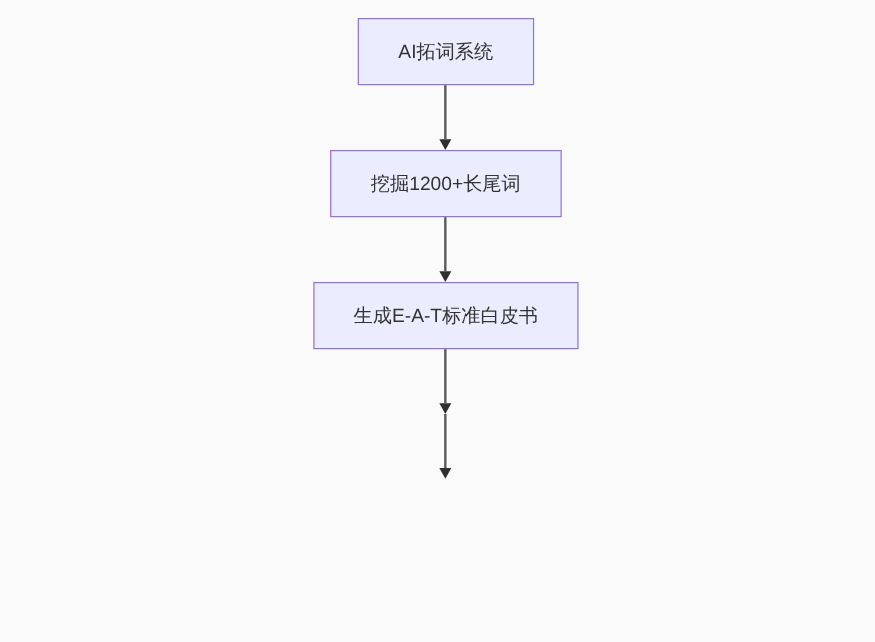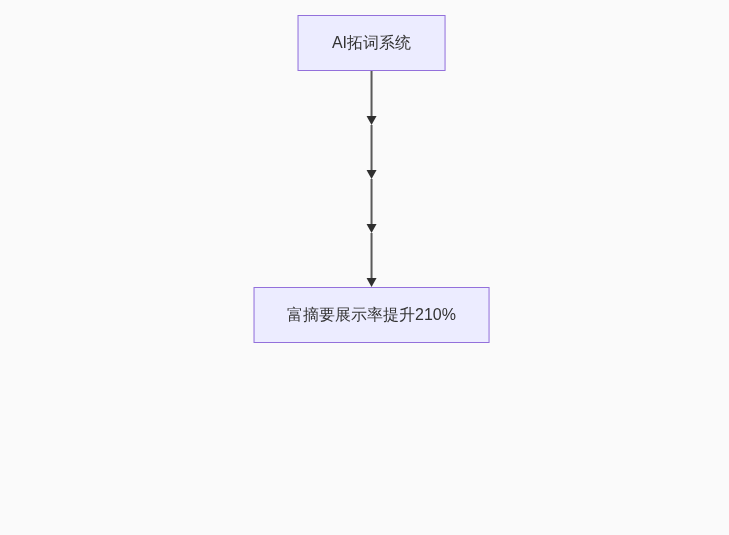--- a/index.html
+++ b/index.html
@@ -68,36 +68,39 @@
 
     <div class="node">
       <span>AI拓词系统</span>
     </div>
 
     <div class="arrow">
       <div class="shaft"></div>
       <div class="head"></div>
     </div>
 
+    <div class="node">
+      <span>挖掘1200+长尾词</span>
+    </div>
+
+    <div class="arrow">
+      <div class="shaft"></div>
+      <div class="head"></div>
+    </div>
+
+    <div class="node">
+      <span>生成E-A-T标准白皮书</span>
+    </div>
 
     <div class="arrow">
       <div class="shaft"></div>
       <div class="head"></div>
     </div>
 
 
     <div class="arrow">
       <div class="shaft"></div>
       <div class="head"></div>
     </div>
 
 
-    <div class="arrow">
-      <div class="shaft"></div>
-      <div class="head"></div>
-    </div>
-
-    <div class="node">
-      <span>富摘要展示率提升210%</span>
-    </div>
-
   </div>
 </div>
 
 </body></html>

